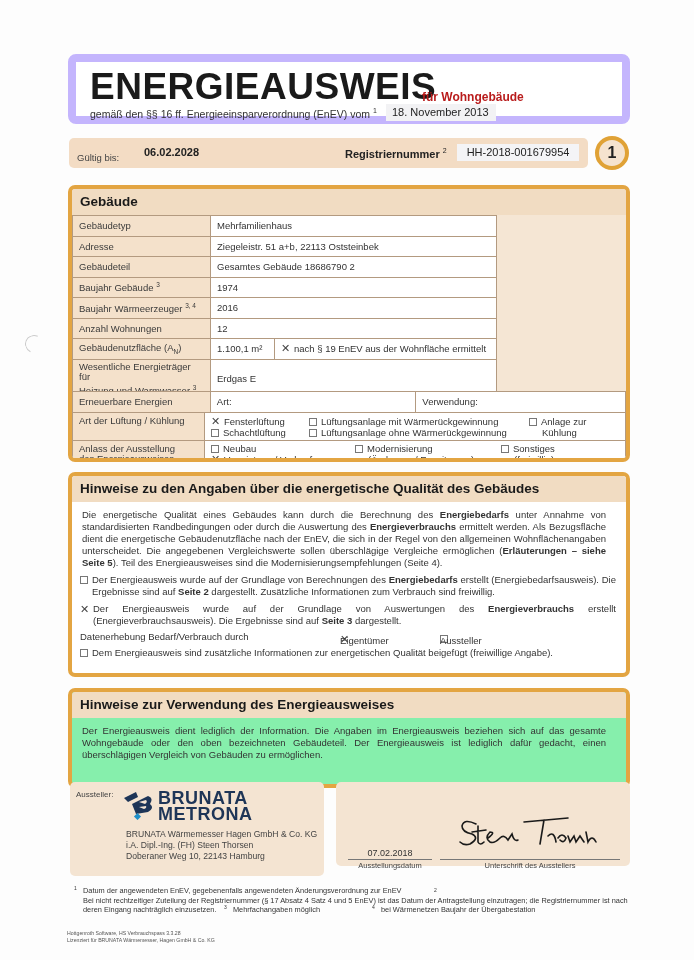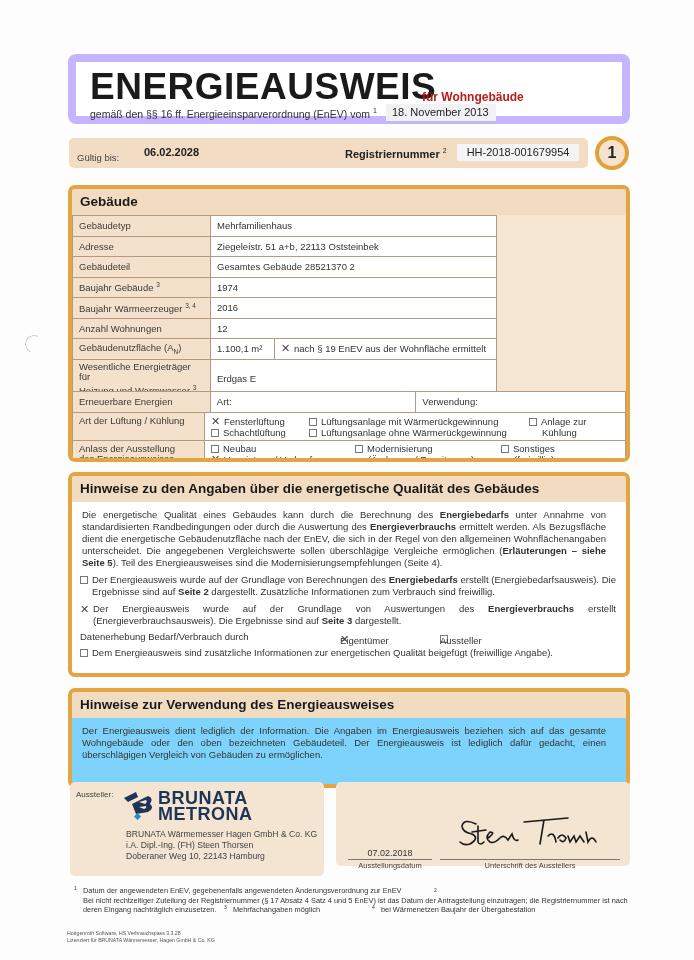--- a/index.html
+++ b/index.html
@@ -35,21 +35,21 @@
   .chkx { display: inline-block; width: 10px; margin-right: 3px; font-size: 11px; line-height: 9px; color: #444; }
   .opt-grid { display: grid; row-gap: 0; line-height: 11px; }
 
   #hinweise1 { top: 472px; width: 562px; height: 205px; background: #fff; }
   .body-text { font-size: 9.5px; line-height: 12px; color: #333; text-align: justify; padding: 7px 20px 0 10px; }
   .opt-para { display: flex; padding: 5px 10px 0 8px; font-size: 9.5px; line-height: 12px; color: #333; text-align: justify; }
   .opt-para .chk, .opt-para .chkx { flex: none; margin-top: 2px; }
   .datenerhebung { position: relative; height: 17px; font-size: 9.5px; color: #333; }
   .datenerhebung span { position: absolute; top: 4px; }
 
-  #hinweise2 { top: 688px; width: 562px; height: 100px; background: #7dd3fc; }
+  #hinweise2 { top: 688px; width: 562px; height: 100px; background: #86efac; }
 
   .issuer-box { position: absolute; left: 70px; top: 782px; width: 254px; height: 94px; background: #f4e4d2; border-radius: 5px; }
   .issuer-label { position: absolute; left: 6px; top: 8px; font-size: 8px; color: #444; }
   .logo { position: absolute; left: 52px; top: 6px; }
   .logo-text { position: absolute; left: 88px; top: 8px; font-size: 18px; line-height: 16px; color: #1e3557; letter-spacing: 0.5px; font-weight: bold; }
   .issuer-lines { position: absolute; left: 56px; top: 47px; font-size: 8.6px; line-height: 11px; color: #444; }
   .sign-box { position: absolute; left: 336px; top: 782px; width: 294px; height: 84px; background: #f4e4d2; border-radius: 5px; }
   .sign-date { position: absolute; left: 12px; top: 66px; width: 84px; text-align: center; font-size: 9px; color: #333; border-bottom: 1px solid #777; padding-bottom: 1px; }
   .sign-date-label { position: absolute; left: 12px; top: 79px; width: 84px; text-align: center; font-size: 7.5px; color: #444; }
   .sign-line { position: absolute; left: 104px; top: 77px; width: 180px; border-top: 1px solid #777; }
@@ -87,21 +87,21 @@
         <tr>
       <td class="lbl">Gebäudetyp</td>
       <td class="val" colspan="2" style="width:286px">Mehrfamilienhaus</td>
     </tr>
     <tr>
       <td class="lbl">Adresse</td>
       <td class="val" colspan="2">Ziegeleistr. 51 a+b, 22113 Oststeinbek</td>
     </tr>
     <tr>
       <td class="lbl">Gebäudeteil</td>
-      <td class="val" colspan="2">Gesamtes Gebäude 28521370 2</td>
+      <td class="val" colspan="2">Gesamtes Gebäude 18686790 2</td>
     </tr>
     <tr>
       <td class="lbl"><span>Baujahr Gebäude</span> <sup>3</sup></td>
       <td class="val" colspan="2">1974</td>
     </tr>
     <tr>
       <td class="lbl"><span>Baujahr Wärmeerzeuger</span> <sup>3, 4</sup></td>
       <td class="val" colspan="2">2016</td>
     </tr>
     <tr>

